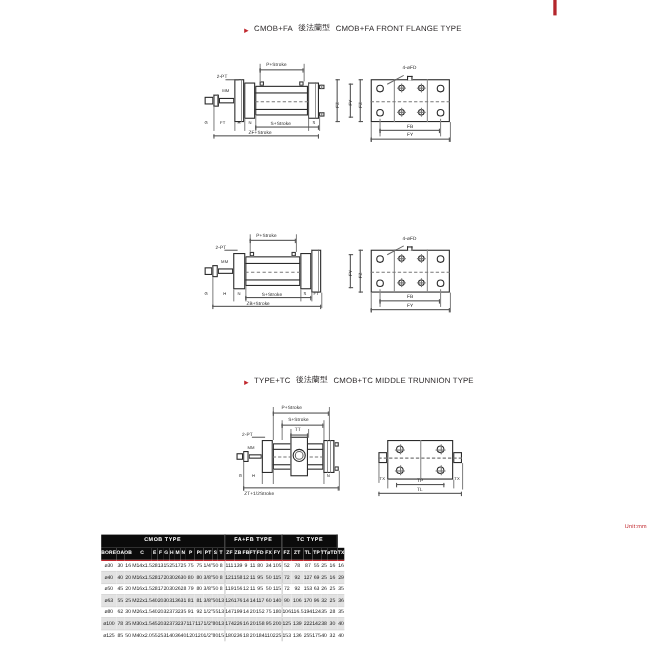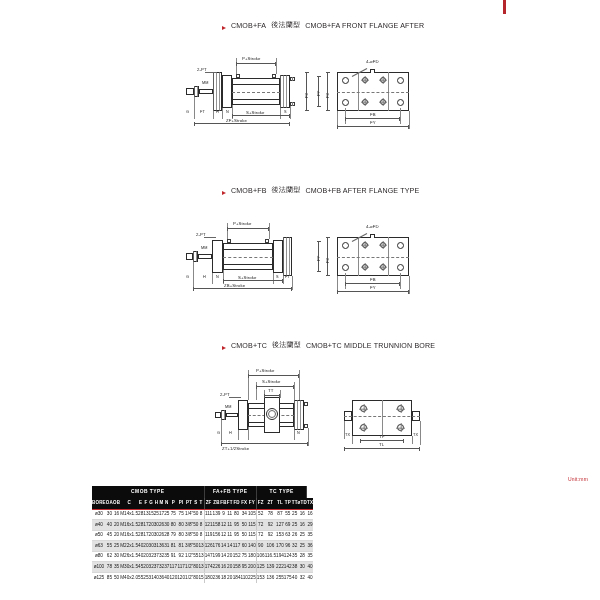--- a/index.html
+++ b/index.html
@@ -139,21 +139,21 @@
 
 <div class="page">
 
   <div class="top-tick"></div>
 
   <div class="section" style="top:20px;">
     <div class="sec-head">
       <span class="tri"></span>
       <span>CMOB+FA</span>
       <span class="hz">後法蘭型</span>
-      <span>CMOB+FA FRONT FLANGE AFTER</span>
+      <span>CMOB+FA FRONT FLANGE TYPE</span>
     </div>
 
     <div class="fig">
 
       <div class="box" style="left:186px;top:52px;width:8px;height:7px;"></div>
       <div class="box" style="left:194px;top:50px;width:5px;height:11px;"></div>
       <div class="hatch" style="left:194px;top:50px;width:5px;height:11px;"></div>
 
       <div class="box" style="left:199px;top:53px;width:14px;height:5px;"></div>
 
@@ -242,26 +242,20 @@
       <div class="lbl" style="left:370px;top:75.5px;">FB</div>
 
       <div class="ext" style="left:337px;top:75px;height:18px;"></div>
       <div class="ext" style="left:409px;top:75px;height:18px;"></div>
       <div class="dim" style="left:337px;top:90px;width:72px;"></div>
       <div class="lbl" style="left:370px;top:83.5px;">FY</div>
     </div>
   </div>
 
   <div class="section" style="top:185px;">
-    <div class="sec-head">
-      <span class="tri"></span>
-      <span>CMOB+FB</span>
-      <span class="hz">後法蘭型</span>
-      <span>CMOB+FB AFTER FLANGE TYPE</span>
-    </div>
 
     <div class="fig">
 
       <div class="box" style="left:186px;top:52px;width:7px;height:7px;"></div>
       <div class="box" style="left:193px;top:50px;width:5px;height:11px;"></div>
       <div class="hatch" style="left:193px;top:50px;width:5px;height:11px;"></div>
       <div class="box" style="left:198px;top:53px;width:14px;height:5px;"></div>
       <div class="box" style="left:212px;top:39px;width:11px;height:33px;"></div>
       <div class="box" style="left:223px;top:42px;width:50px;height:27px;"></div>
       <div class="ln hl" style="left:223px;top:48px;width:50px;"></div>
@@ -332,23 +326,23 @@
       <div class="ext" style="left:337px;top:75px;height:18px;"></div>
       <div class="ext" style="left:409px;top:75px;height:18px;"></div>
       <div class="dim" style="left:337px;top:90px;width:72px;"></div>
       <div class="lbl" style="left:370px;top:83.5px;">FY</div>
     </div>
   </div>
 
   <div class="section" style="top:340px;">
     <div class="sec-head">
       <span class="tri"></span>
-      <span>CMOB+TC</span>
+      <span>TYPE+TC</span>
       <span class="hz">後法蘭型</span>
-      <span>CMOB+TC MIDDLE TRUNNION BORE</span>
+      <span>CMOB+TC MIDDLE TRUNNION TYPE</span>
     </div>
 
     <div class="fig">
 
       <div class="box" style="left:215px;top:56px;width:6px;height:6px;"></div>
       <div class="box" style="left:221px;top:54px;width:5px;height:10px;"></div>
       <div class="hatch" style="left:221px;top:54px;width:5px;height:10px;"></div>
       <div class="box" style="left:226px;top:57px;width:12px;height:4px;"></div>
       <div class="box" style="left:238px;top:44px;width:10px;height:30px;"></div>
       <div class="box" style="left:248px;top:47px;width:46px;height:24px;"></div>

